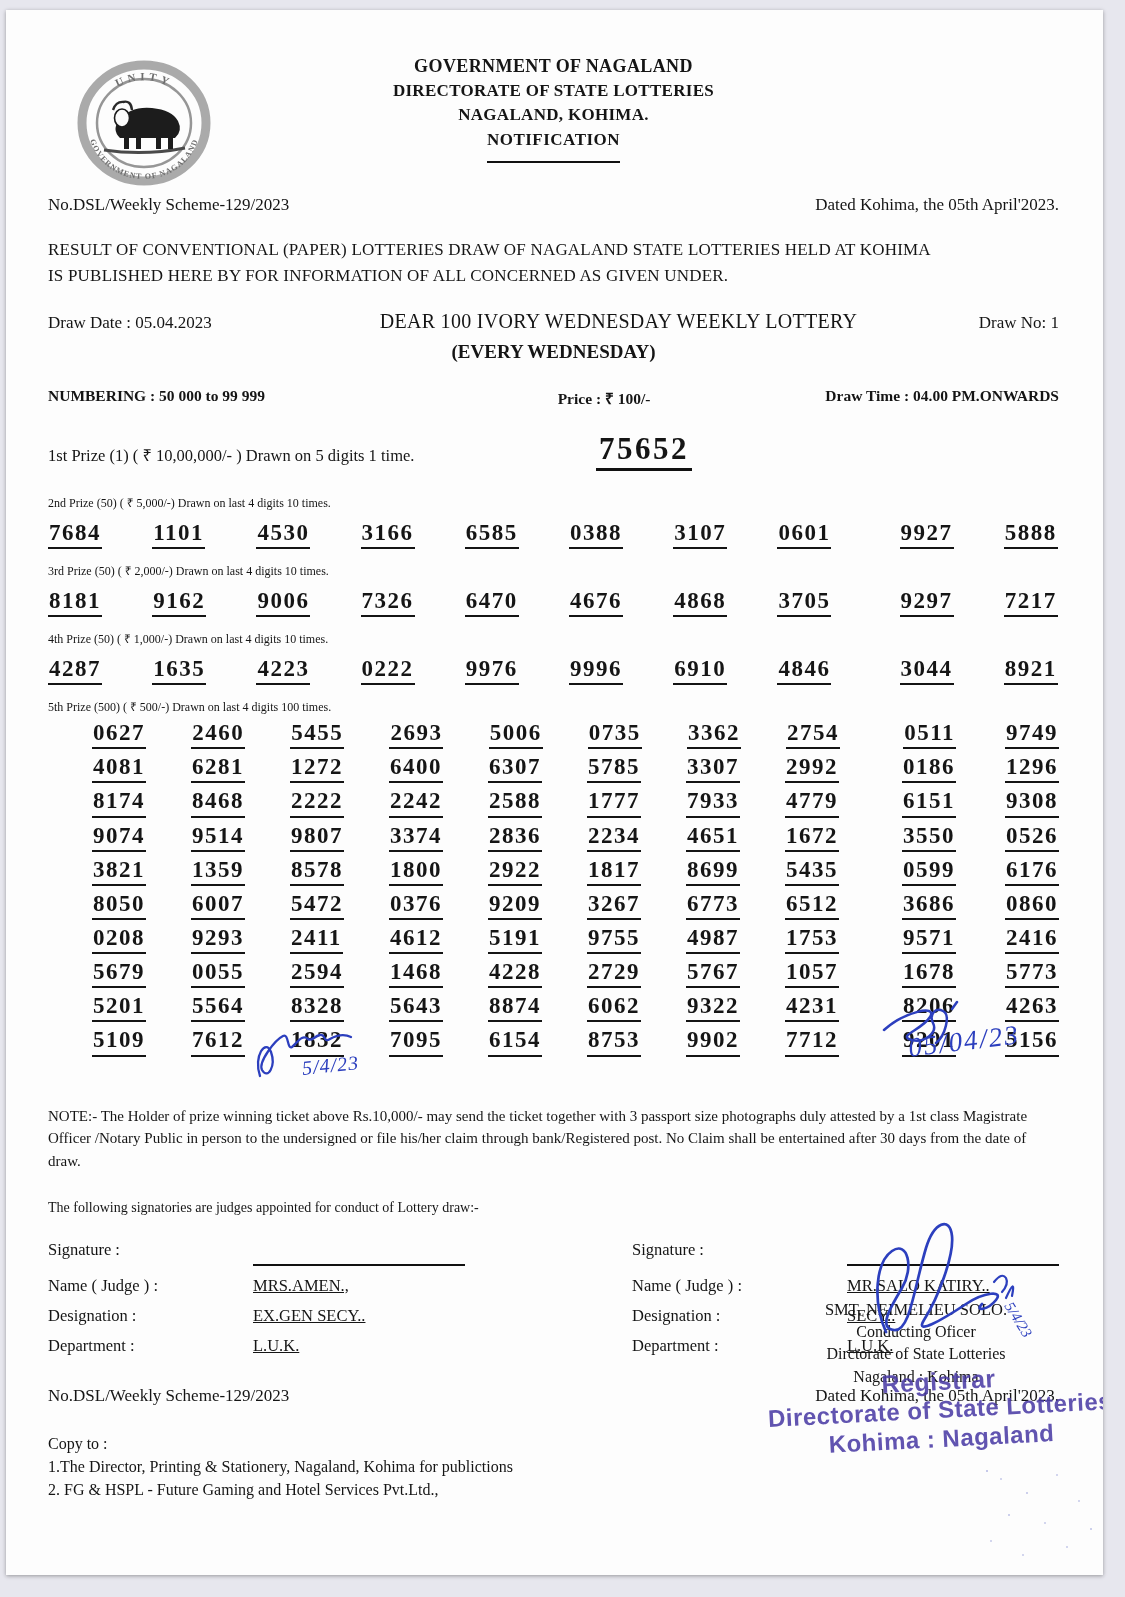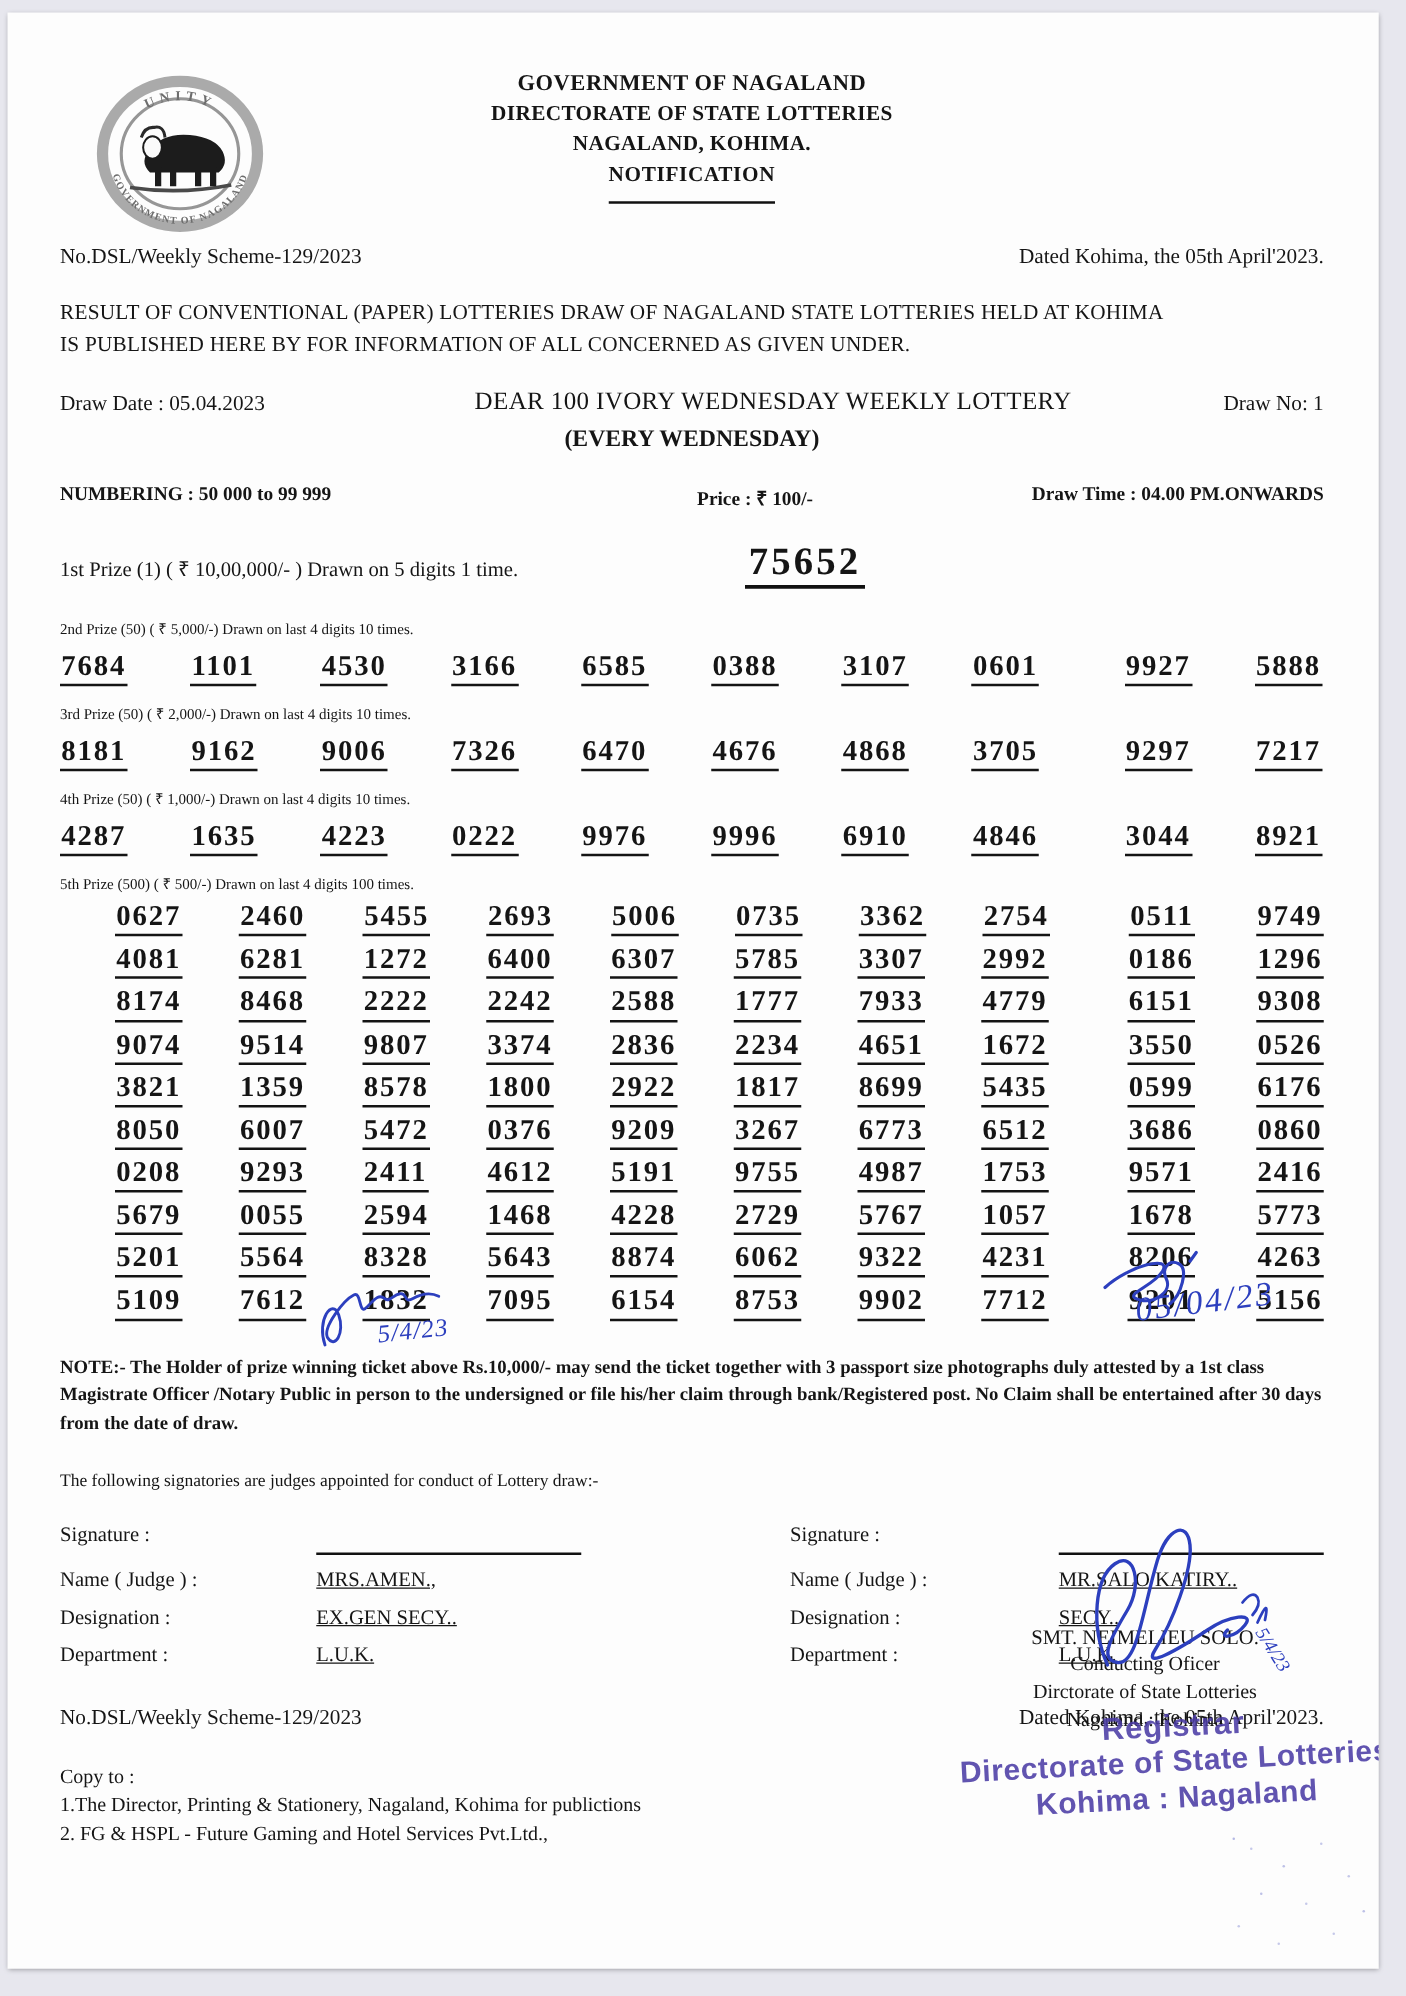--- a/index.html
+++ b/index.html
@@ -51,21 +51,21 @@
   .num-row{display:grid;grid-template-columns:repeat(10,1fr);margin-top:10px;gap:31px;}
   .lotnum{
     justify-self:start;display:inline-block;
     font-size:23px;font-weight:bold;letter-spacing:1.5px;line-height:1.05;
     border-bottom:2.5px solid #141414;padding:0 1px 2px;
   }
   .lotnum:nth-child(9),.lotnum:nth-child(10){margin-left:18px;}
   .fifth .num-row{margin-top:6px;margin-left:44px;}
 
   
-  .note-para{margin-top:26px;font-size:15px;line-height:1.5;font-weight:bold;}
+  .note-para{margin-top:48px;font-size:15px;line-height:1.5;}
   .judges-intro{margin-top:28px;font-size:14px;}
   .sig-area{display:flex;margin-top:24px;font-size:16.5px;}
   .judge-col{display:grid;grid-template-columns:205px 1fr;row-gap:10px;align-content:start;width:555px;}
   .judge-col.right{width:auto;flex:1;margin-left:42px;grid-template-columns:215px 1fr;}
   .sig-line{border-bottom:2.5px solid #111;height:24px;width:212px;}
   .u-val{text-decoration:underline;}
 
   
   .footer-row{display:flex;justify-content:space-between;margin-top:30px;font-size:17px;}
   .copy-block{margin-top:26px;font-size:16px;line-height:1.45;}

